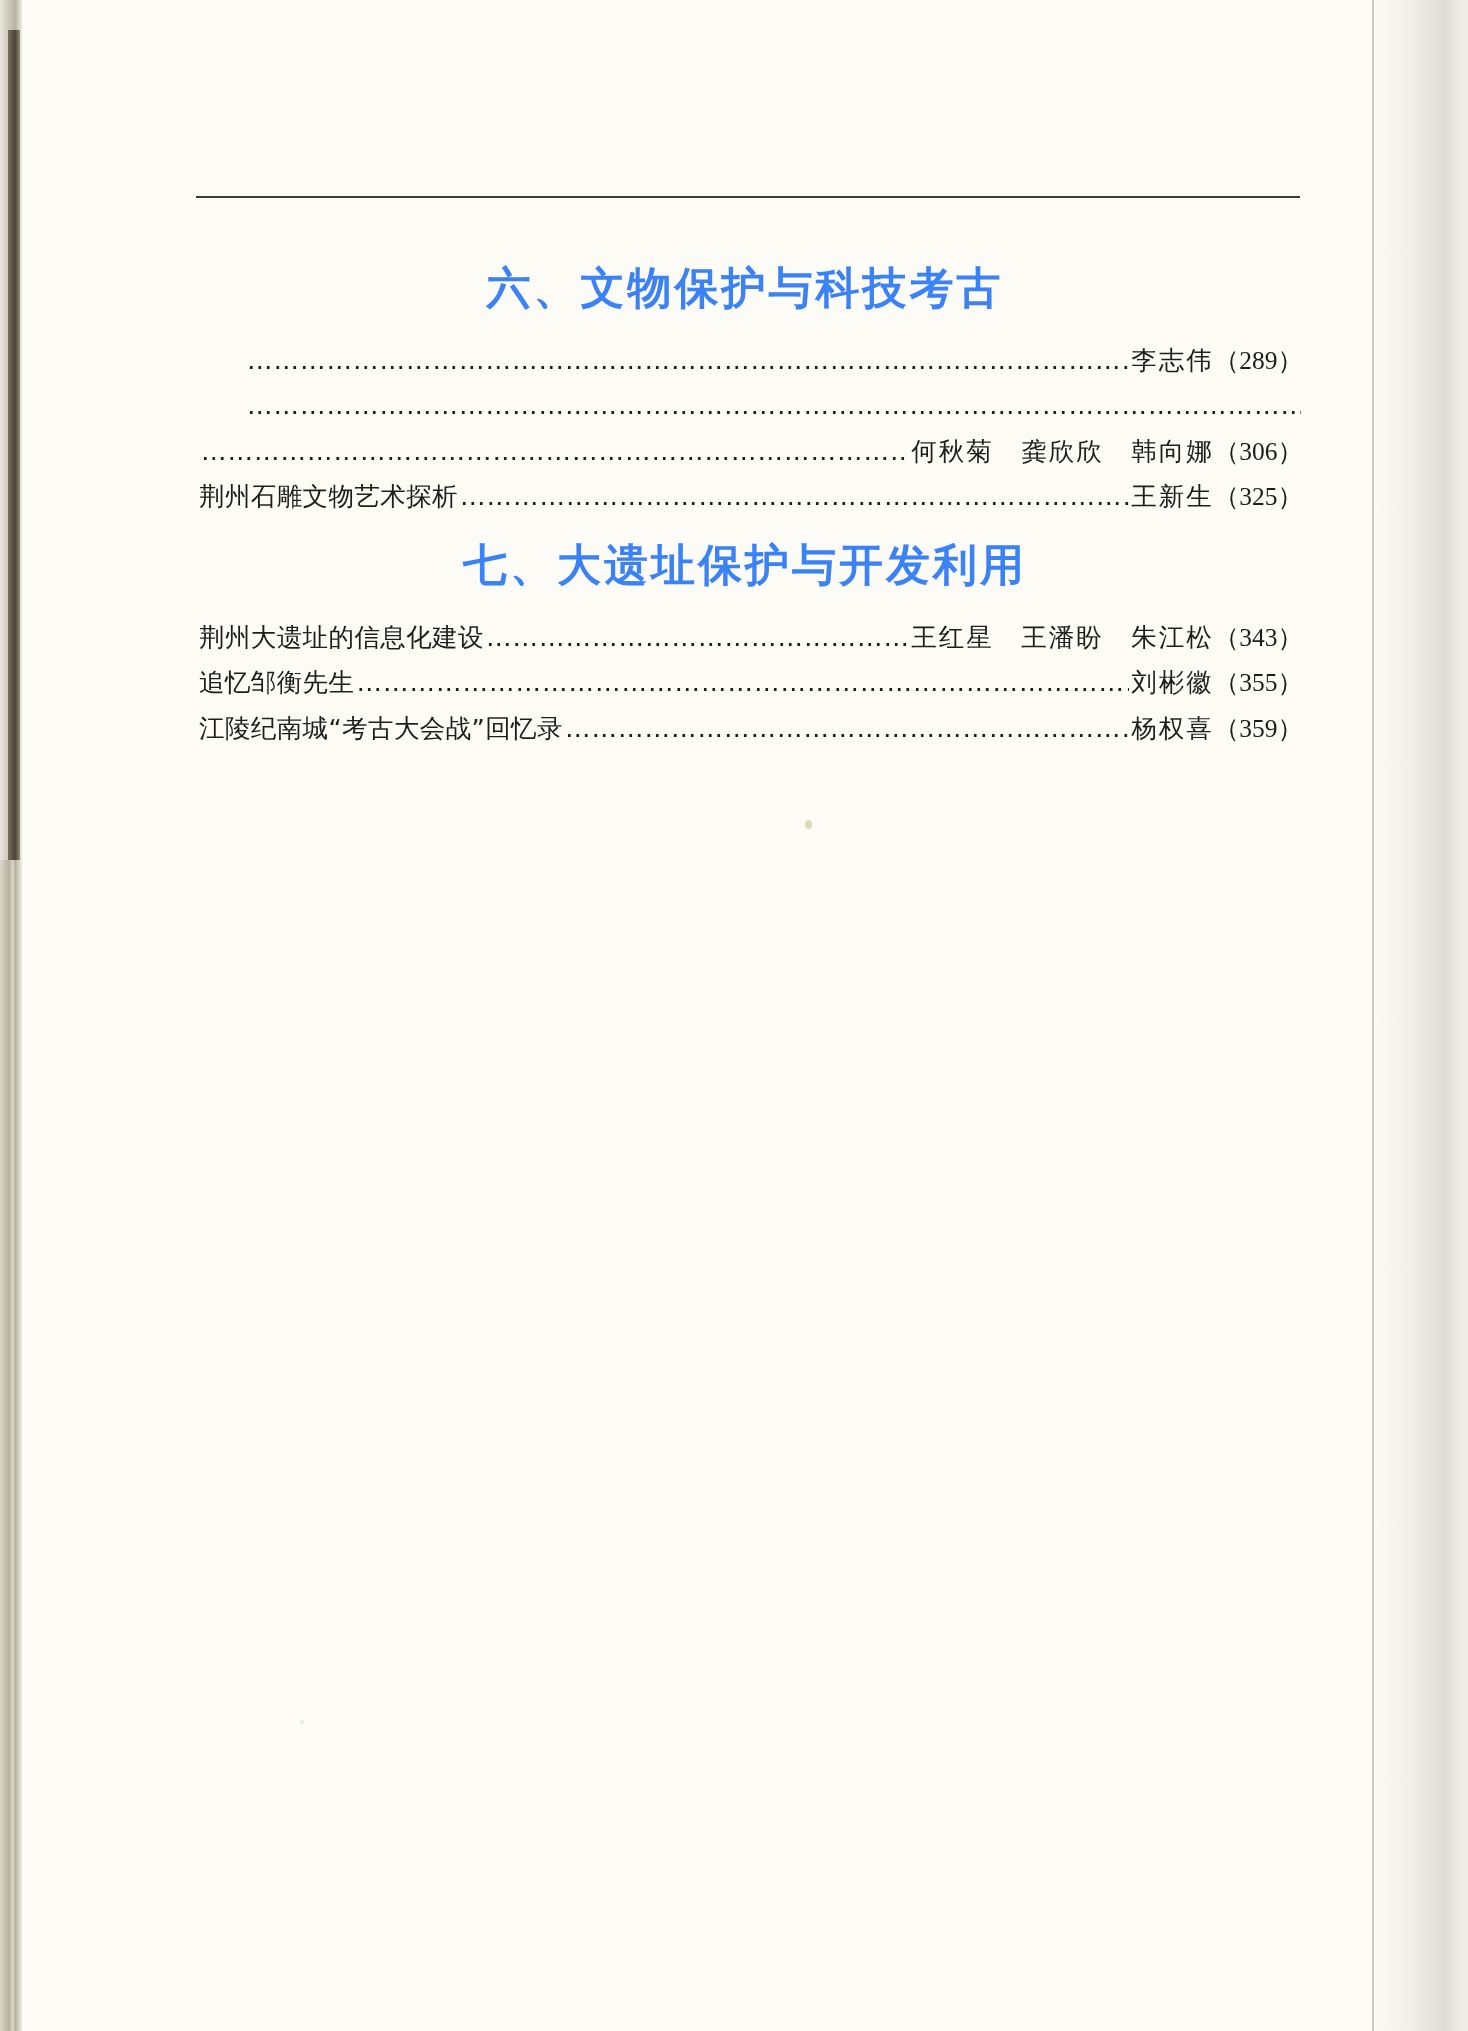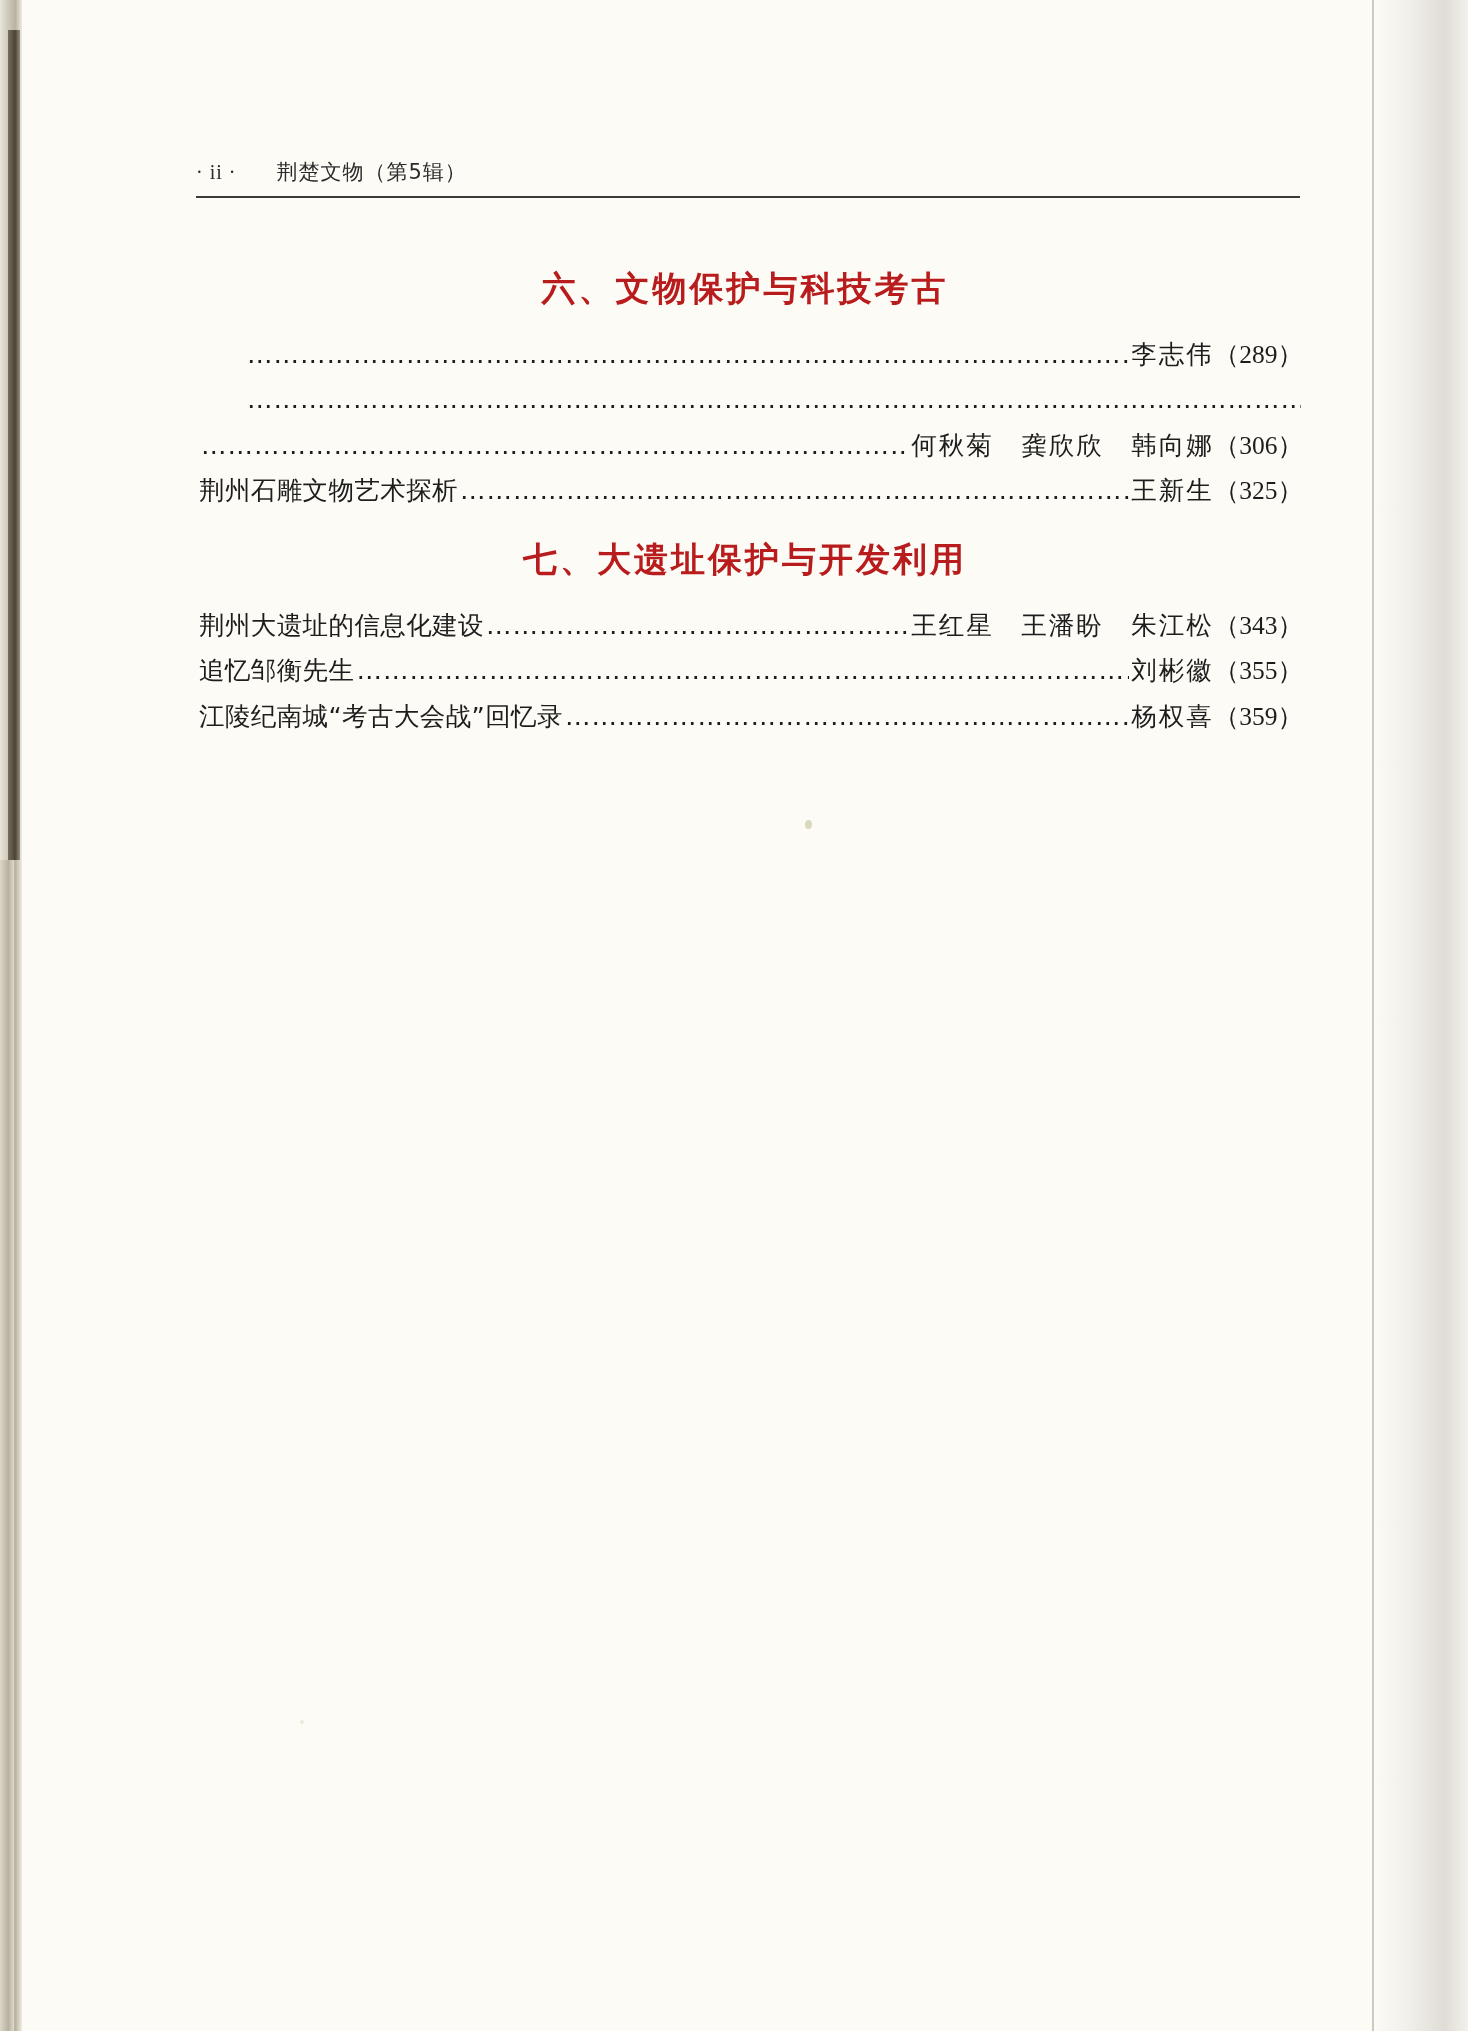--- a/index.html
+++ b/index.html
@@ -99,26 +99,26 @@
   }
 
   .toc {
     position: absolute;
     left: 185px;
     top: 240px;
     width: 1120px;
   }
 
   h2.section {
-    font-size: 34px;
+    font-size: 44px;
     font-weight: bold;
     text-align: center;
-    margin: 26px 0 22px 0;
+    margin: 19px 0 22px 0;
     letter-spacing: 3px;
-    color: #b91c1c;
+    color: #3b82f6;
   }
   h2.section.sec8 {
     letter-spacing: 14px;
     margin-top: 36px;
   }
 
   .entry {
     font-size: 25.5px;
     color: #1d1d1d;
     line-height: 1.62;
@@ -195,24 +195,20 @@
   <div class="edge-dark2"></div>
   <div class="edge-dark3"></div>
   <div class="right-edge-line"></div>
   <div class="right-gutter"></div>
   <div class="speck" style="left:805px; top:820px; width:7px; height:9px;"></div>
   <div class="speck" style="left:300px; top:1720px; width:4px; height:4px; opacity:.35;"></div>
 </div>
 
 <div class="content">
 
-  <div class="runhead">
-    <span class="folio">· ii ·</span>
-    <span class="bookname">荆楚文物（第5辑）</span>
-  </div>
   <div class="rule"></div>
 
   <div class="toc">
 
     <h2 class="section">六、文物保护与科技考古</h2>
 
     <div class="entry">
       <div class="controw">
         <span class="leader">………………………………………………………………………………………………………………………………………………………………………………………………………………</span>
         <span class="right"><span class="authors">李志伟</span><span class="page-no">（289）</span></span>

